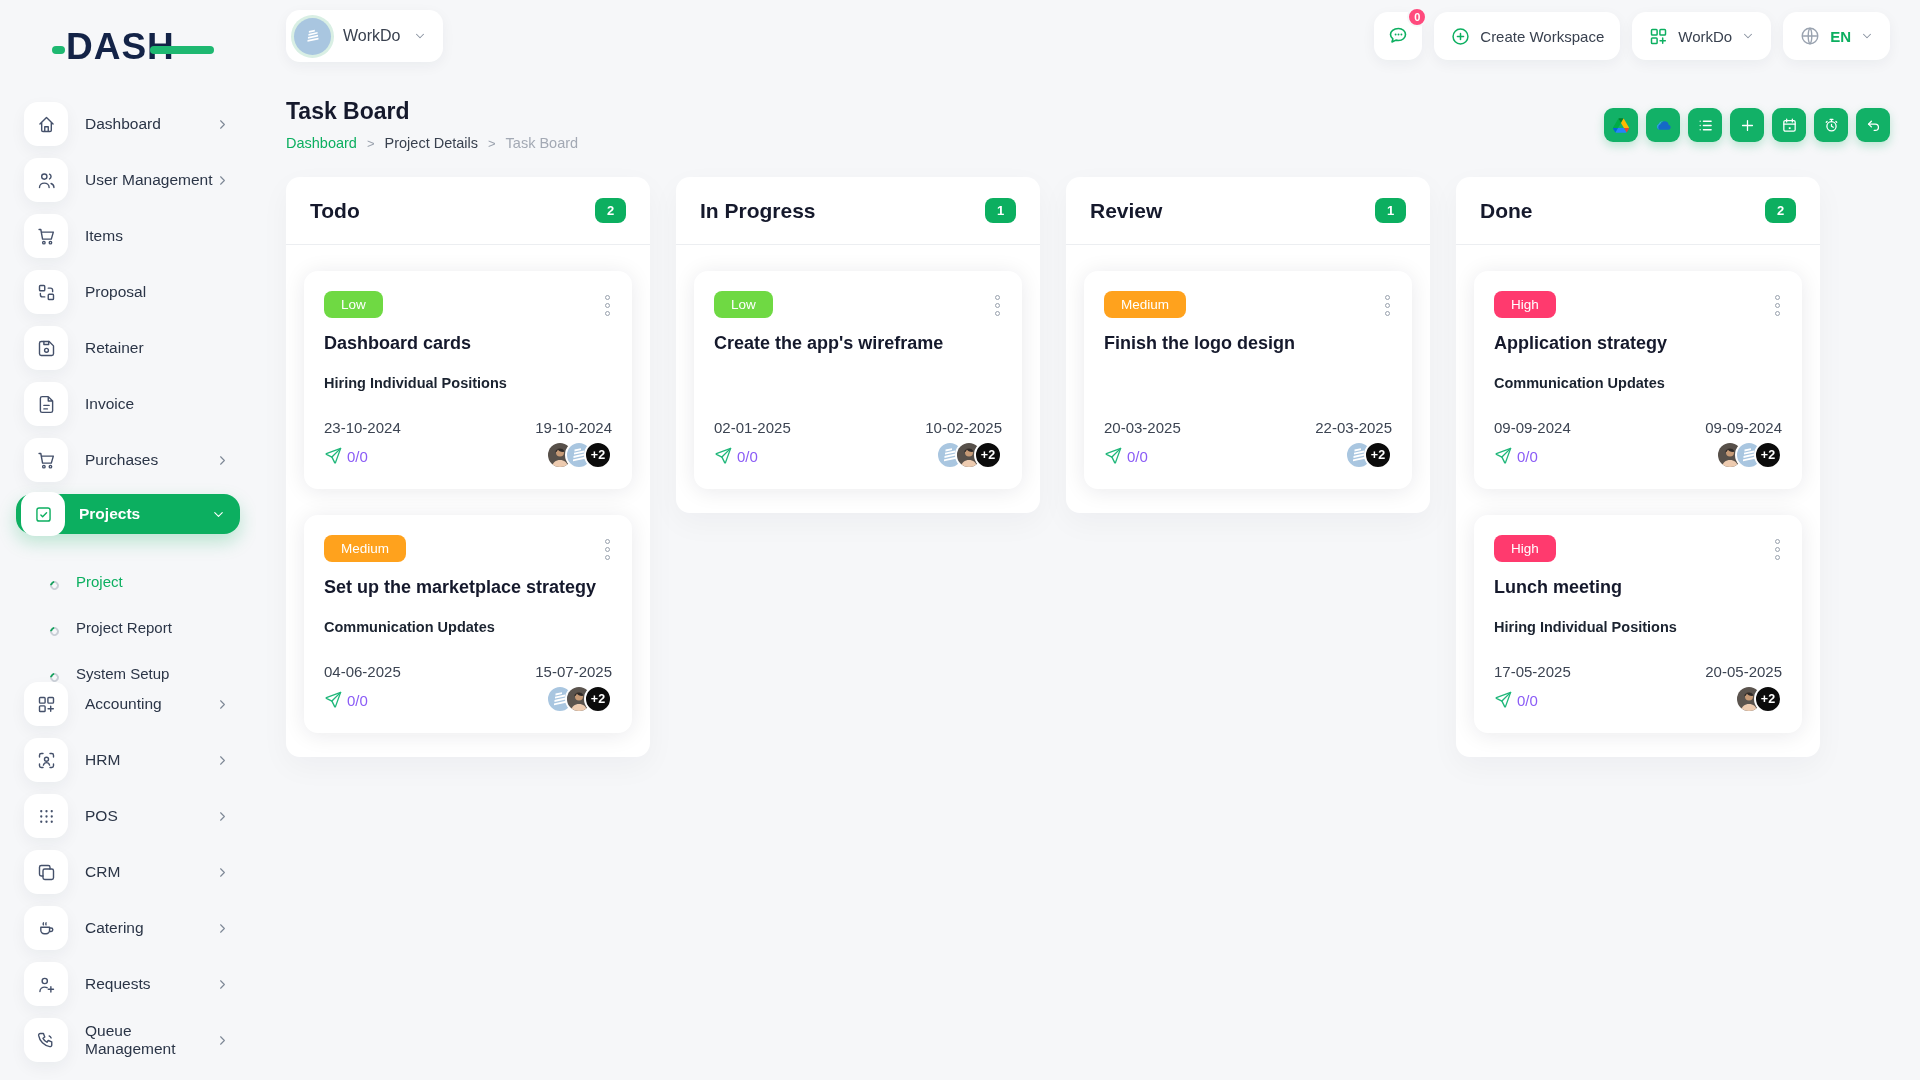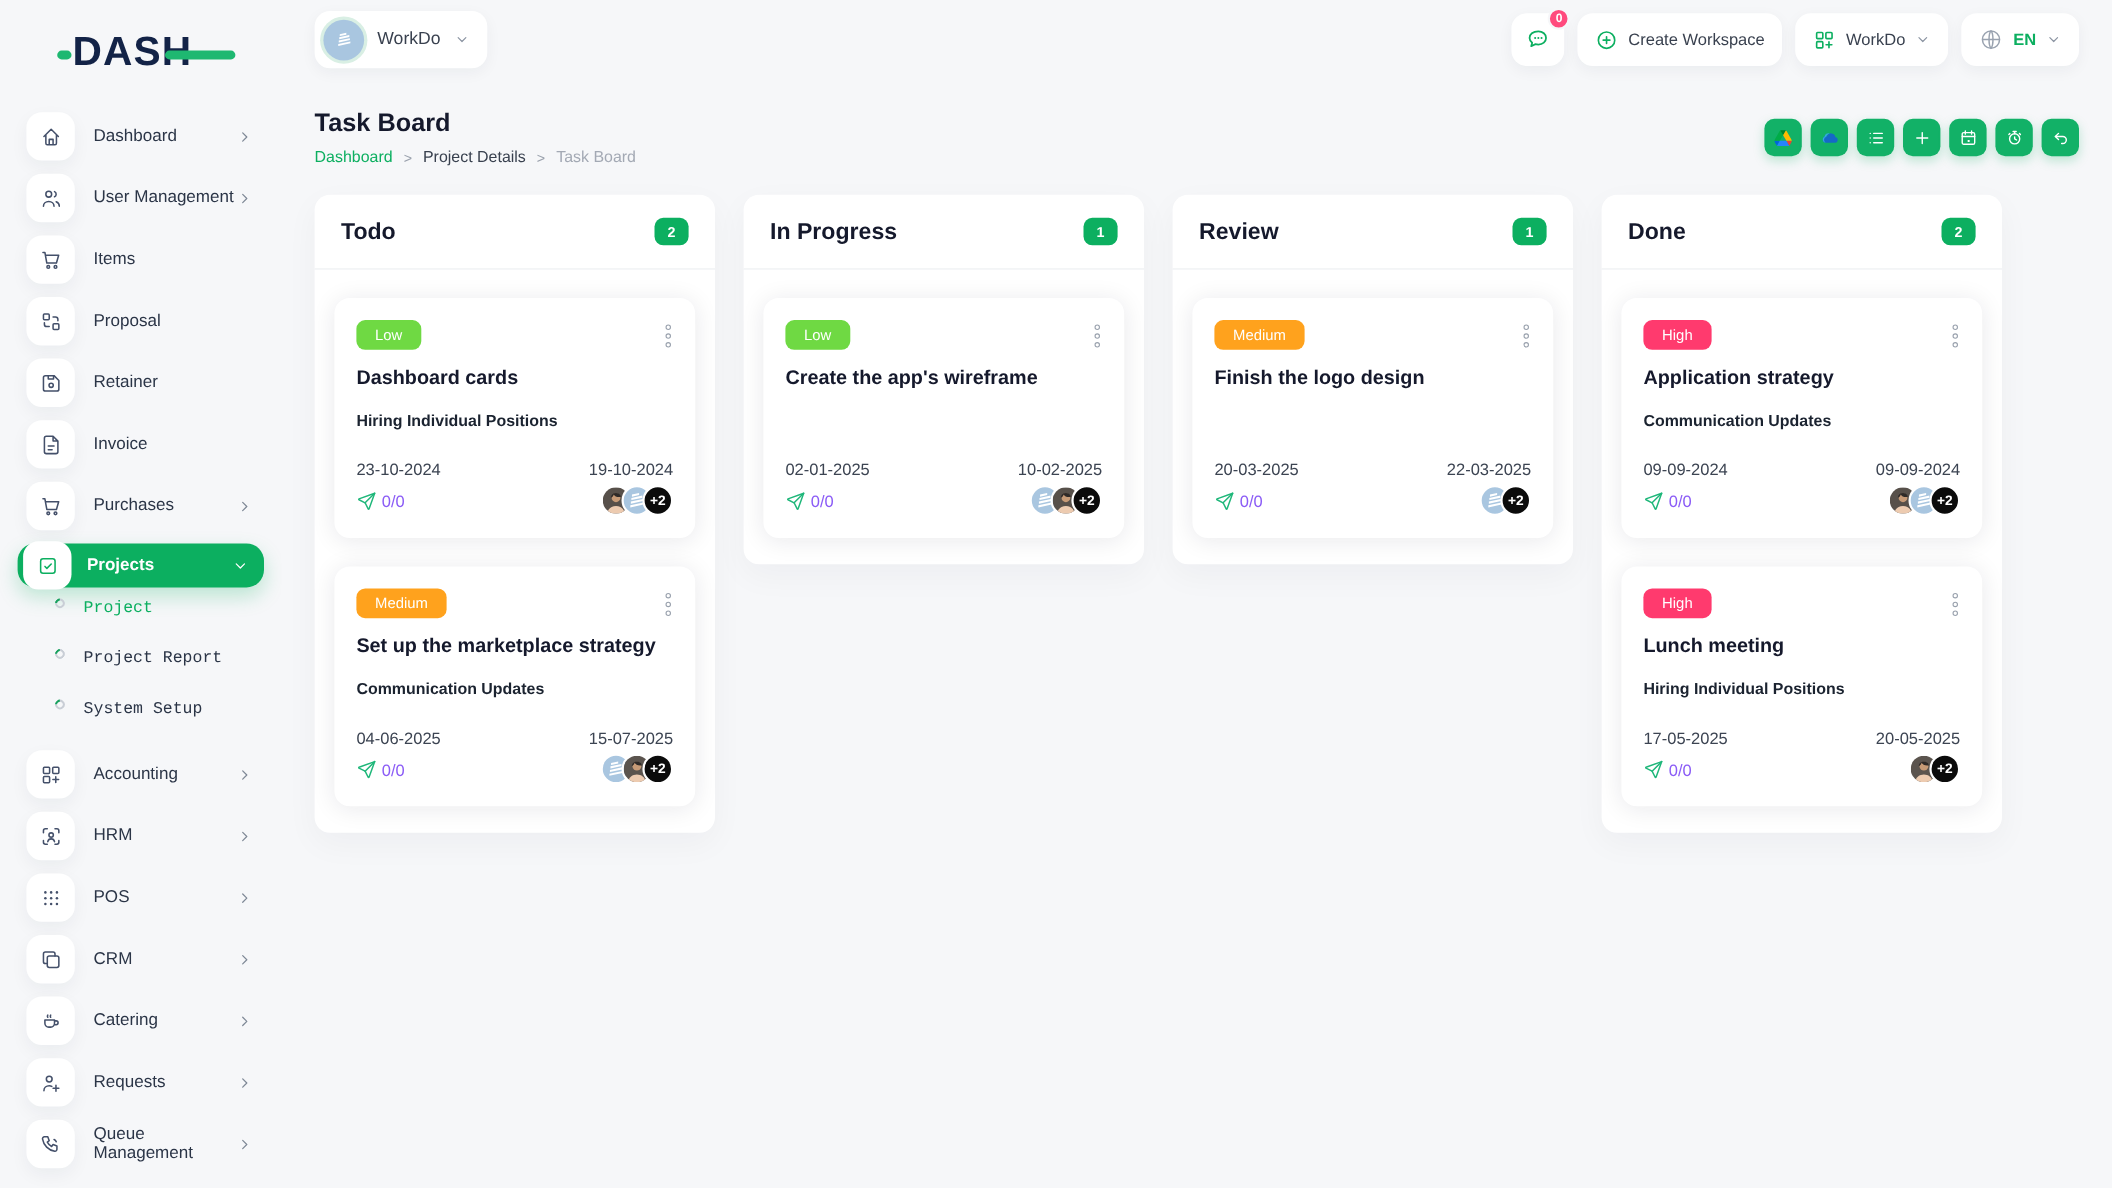--- a/index.html
+++ b/index.html
@@ -26,21 +26,21 @@
   .tile svg .fillonly { fill:#44506a; stroke:none; }
   .nav-label { margin-left:17px; font-size:15.5px; color:#2b3547; font-weight:500; }
   .chev { width:15px; height:15px; fill:none; stroke:#7e8896; stroke-width:1.8; stroke-linecap:round; stroke-linejoin:round; margin-left:auto; margin-right:10px; flex:0 0 15px;}
 
   .nav-item.active { background:#0CAF60; border-radius:16px; height:40px; padding:0 10px 0 5px; margin-bottom:10px; box-shadow:0 8px 18px rgba(12,175,96,.25);}
   .nav-item.active .tile { box-shadow:none; }
   .nav-item.active .tile svg { stroke:#0CAF60; }
   .nav-item.active .nav-label { color:#fff; font-weight:700; margin-left:14px; }
   .nav-item.active .chev { stroke:#fff; margin-right:4px; }
 
-  .sub-item { display:flex; align-items:flex-start; height:46px; padding-left:36px; cursor:pointer;font-family:Liberation Mono, monospace; }
+  .sub-item { display:flex; align-items:flex-end; height:46px; padding-left:36px; cursor:pointer; }
   .sub-bullet { width:9px; height:9px; border-radius:50%; border:2px solid #c9ced6; border-top-color:#17a05e; transform:rotate(-45deg); flex:0 0 9px; }
   .sub-label { margin-left:17px; font-size:15px; color:#2b3547; }
   .sub-item.active .sub-label { color:#0CAF60; }
 
   
   .main { flex:1; padding:0 30px; }
   .topbar { height:72px; display:flex; align-items:center; justify-content:space-between; }
   .pill { background:#fff; border-radius:14px; box-shadow:0 4px 14px rgba(23,31,60,.05); display:flex; align-items:center; cursor:pointer; }
   .ws-pill { height:52px; padding:0 16px 0 8px; gap:12px; }
   .ws-avatar { width:37px; height:37px; border-radius:50%; background:#a9c6e0; display:flex; align-items:center; justify-content:center; box-shadow:0 0 0 3px #d9efe4; }

